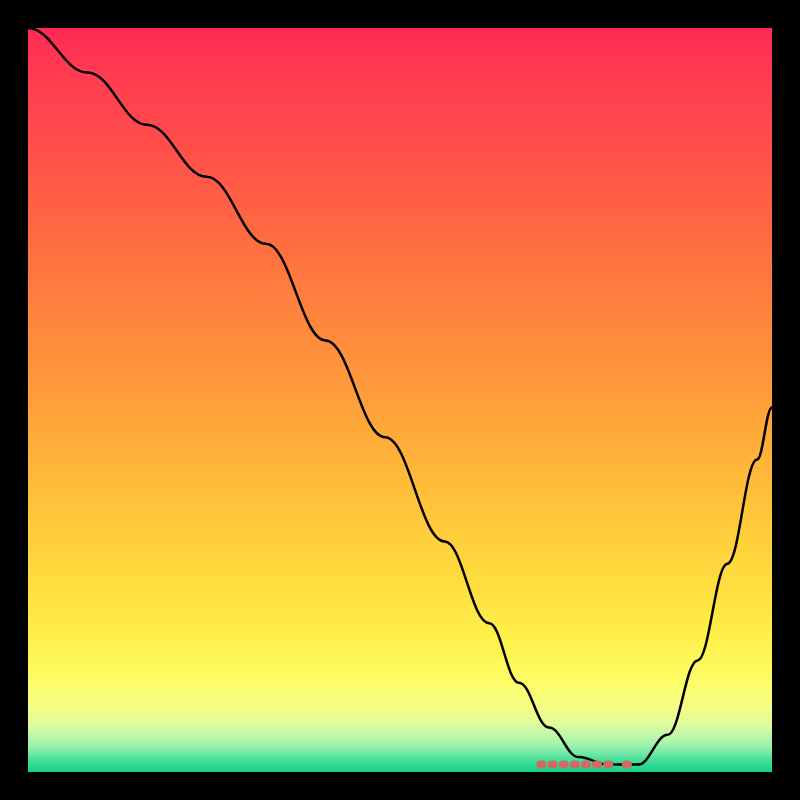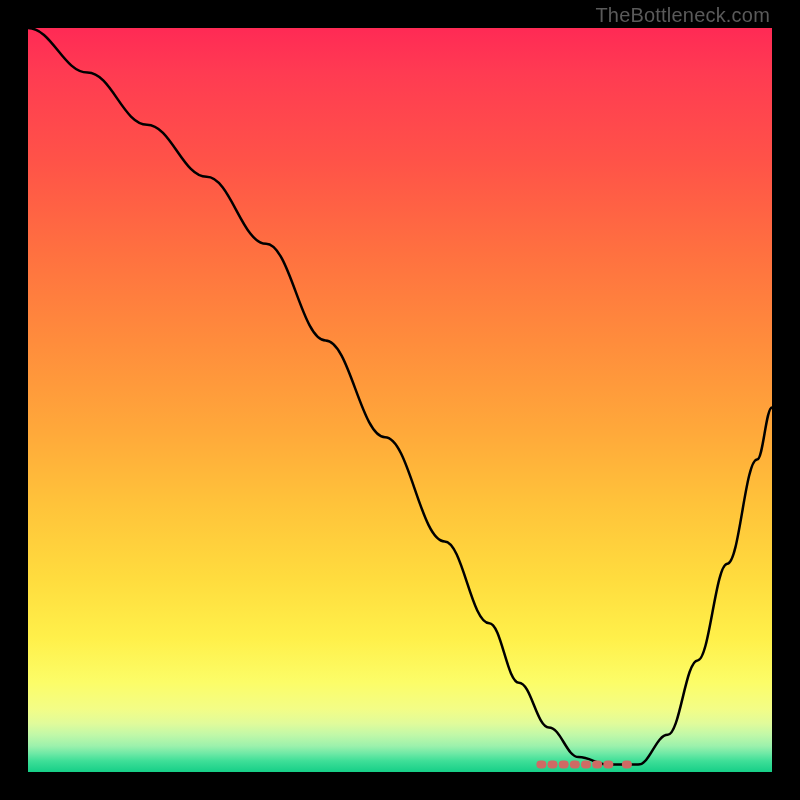--- a/index.html
+++ b/index.html
@@ -62,21 +62,20 @@
   }
   svg.curve {
     position: absolute;
     inset: 0;
   }
 </style>
 </head>
 <body>
 
 <div class="frame">
-  <div class="watermark">TheBottleneck.com</div>
 
   <div class="plot">
     <div class="gradient"></div>
 
     <svg class="curve" viewBox="0 0 744 744" preserveAspectRatio="none">
       <path fill="none" stroke="#000" stroke-width="2.5" stroke-linecap="round" d="M 0.0 0.0 C 23.8 0.0, 35.7 44.6, 59.5 44.6 C 83.3 44.6, 95.2 96.7, 119.0 96.7 C 142.8 96.7, 154.8 148.8, 178.6 148.8 C 202.4 148.8, 214.3 215.8, 238.1 215.8 C 261.9 215.8, 273.8 312.5, 297.6 312.5 C 321.4 312.5, 333.3 409.2, 357.1 409.2 C 380.9 409.2, 392.8 513.4, 416.6 513.4 C 434.5 513.4, 443.4 595.2, 461.3 595.2 C 473.2 595.2, 479.1 654.7, 491.0 654.7 C 502.9 654.7, 508.9 699.4, 520.8 699.4 C 532.7 699.4, 538.7 729.1, 550.6 729.1 C 562.5 729.1, 568.4 736.6, 580.3 736.6 C 592.2 736.6, 598.2 736.6, 610.1 736.6 C 622.0 736.6, 627.9 706.8, 639.8 706.8 C 651.7 706.8, 657.7 632.4, 669.6 632.4 C 681.5 632.4, 687.5 535.7, 699.4 535.7 C 711.3 535.7, 717.2 431.5, 729.1 431.5 C 735.1 431.5, 738.0 379.4, 744.0 379.4"></path>
       <g>
           <rect x="508.4" y="732.6" width="10" height="8" rx="4" fill="#cf6a64"></rect>
           <rect x="519.5" y="732.6" width="10" height="8" rx="4" fill="#cf6a64"></rect>
           <rect x="530.7" y="732.6" width="10" height="8" rx="4" fill="#cf6a64"></rect>

